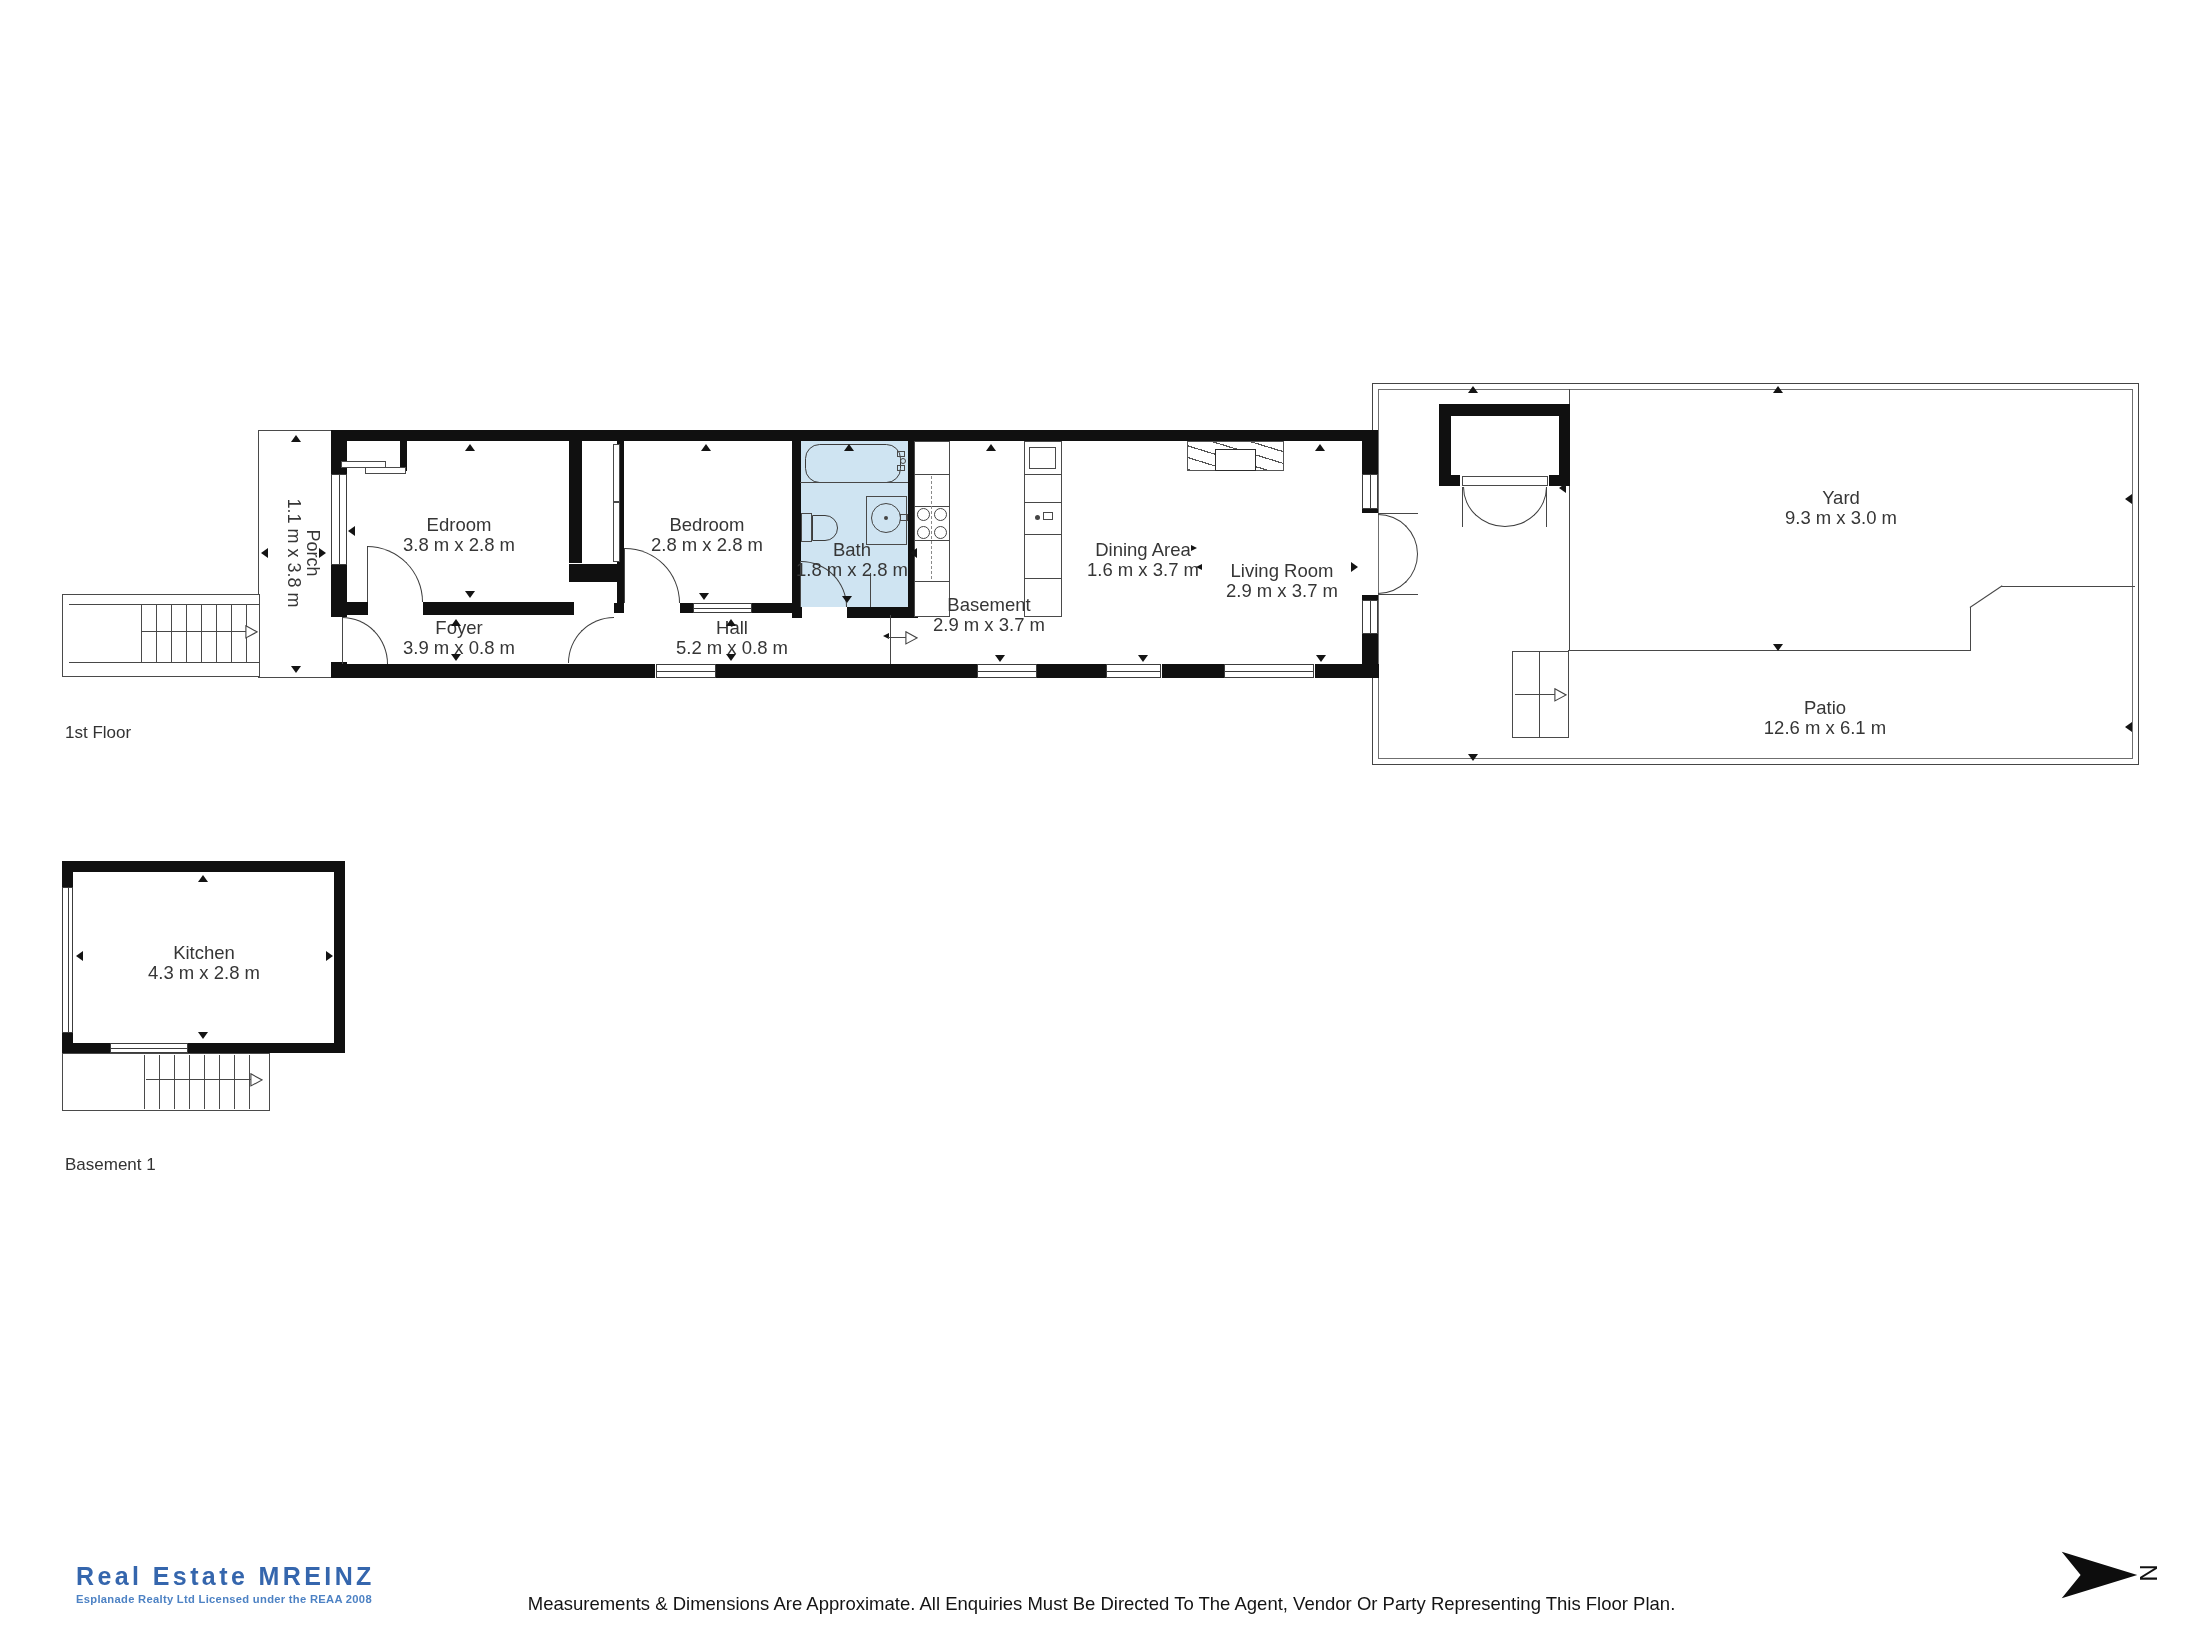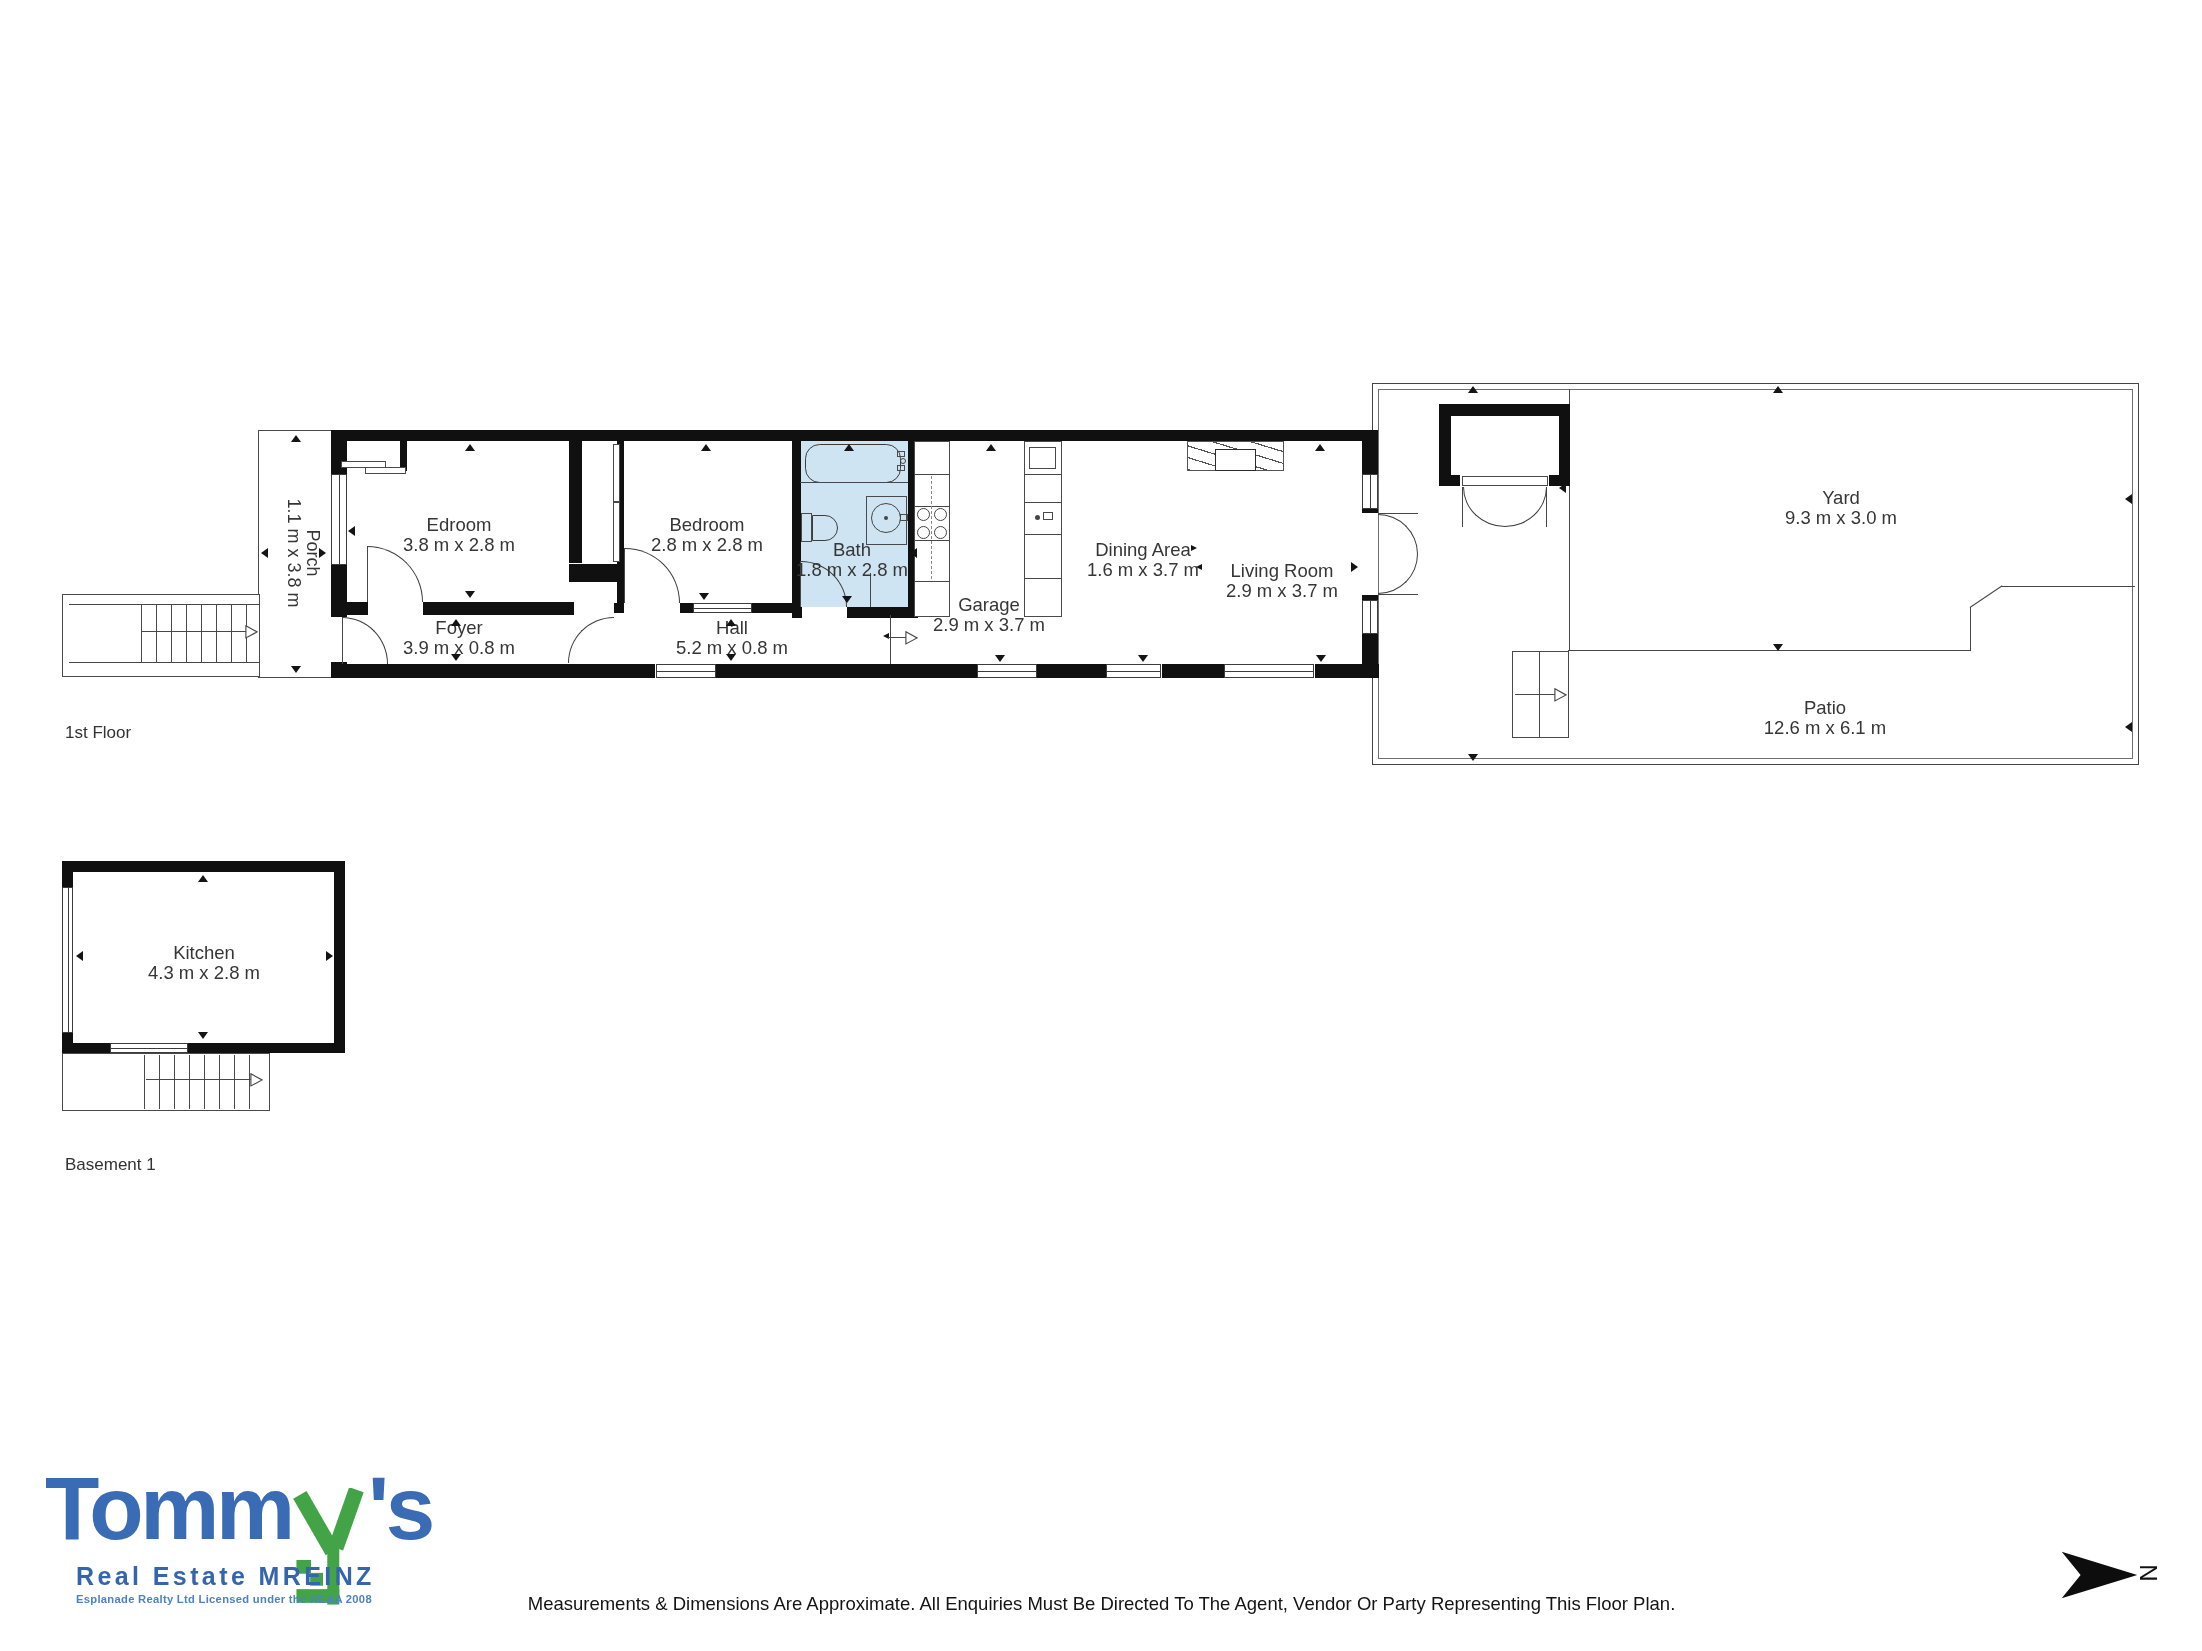--- a/index.html
+++ b/index.html
@@ -231,21 +231,21 @@
   </div>
   <div class="rlabel" style="left:459px;top:638px;">
     <div>Foyer</div>
     <div>3.9 m x 0.8 m</div>
   </div>
   <div class="rlabel" style="left:732px;top:638px;">
     <div>Hall</div>
     <div>5.2 m x 0.8 m</div>
   </div>
   <div class="rlabel" style="left:989px;top:615px;">
-    <div>Garage</div>
+    <div>Basement</div>
     <div>2.9 m x 3.7 m</div>
   </div>
   <div class="rlabel" style="left:1143px;top:560px;">
     <div>Dining Area</div>
     <div>1.6 m x 3.7 m</div>
   </div>
   <div class="rlabel" style="left:1282px;top:565px;margin-top:16px;">
     <div>Living Room</div>
     <div>2.9 m x 3.7 m</div>
   </div>
@@ -291,32 +291,20 @@
     <div>4.3 m x 2.8 m</div>
   </div>
   <div class="tk up" style="left:198px;top:875px;"></div>
   <div class="tk down" style="left:198px;top:1032px;"></div>
   <div class="tk left" style="left:76px;top:951px;"></div>
   <div class="tk right" style="left:326px;top:951px;"></div>
 
   <div class="floorlabel" style="left:65px;top:723px;">1st Floor</div>
   <div class="floorlabel" style="left:65px;top:1155px;">Basement 1</div>
 
-  <div class="logo-word">
-    <span class="t1">Tomm</span>
-    <svg width="72" height="120" viewBox="0 0 84 140" style="margin:24px 0 0 1.7px;">
-      <line x1="8" y1="8" x2="46" y2="74" stroke="#43a447" stroke-width="18"></line>
-      <line x1="74" y1="2" x2="50" y2="70" stroke="#43a447" stroke-width="18"></line>
-      <rect x="40" y="64" width="14" height="72" fill="#43a447"></rect>
-      <rect x="4" y="84" width="17" height="16" fill="#43a447"></rect>
-      <rect x="20" y="99" width="15" height="15" fill="#43a447"></rect>
-      <rect x="4" y="118" width="50" height="16" fill="#43a447"></rect>
-    </svg>
-    <span class="t2">'s</span>
-  </div>
   <div class="logo-sub">Real Estate MREINZ</div>
   <div class="logo-tag">Esplanade Realty Ltd Licensed under the REAA 2008</div>
 
   <div class="disclaimer">Measurements &amp; Dimensions Are Approximate. All Enquiries Must Be Directed To The Agent, Vendor Or Party Representing This Floor Plan.</div>
 
   <svg class="abs" style="left:2060px;top:1550px;" width="79" height="50" viewBox="0 0 92 58">
     <polygon points="2,2 90,29 2,56 24,29" fill="#0d0d0d"></polygon>
   </svg>
   <div class="north-n">N</div>
 

